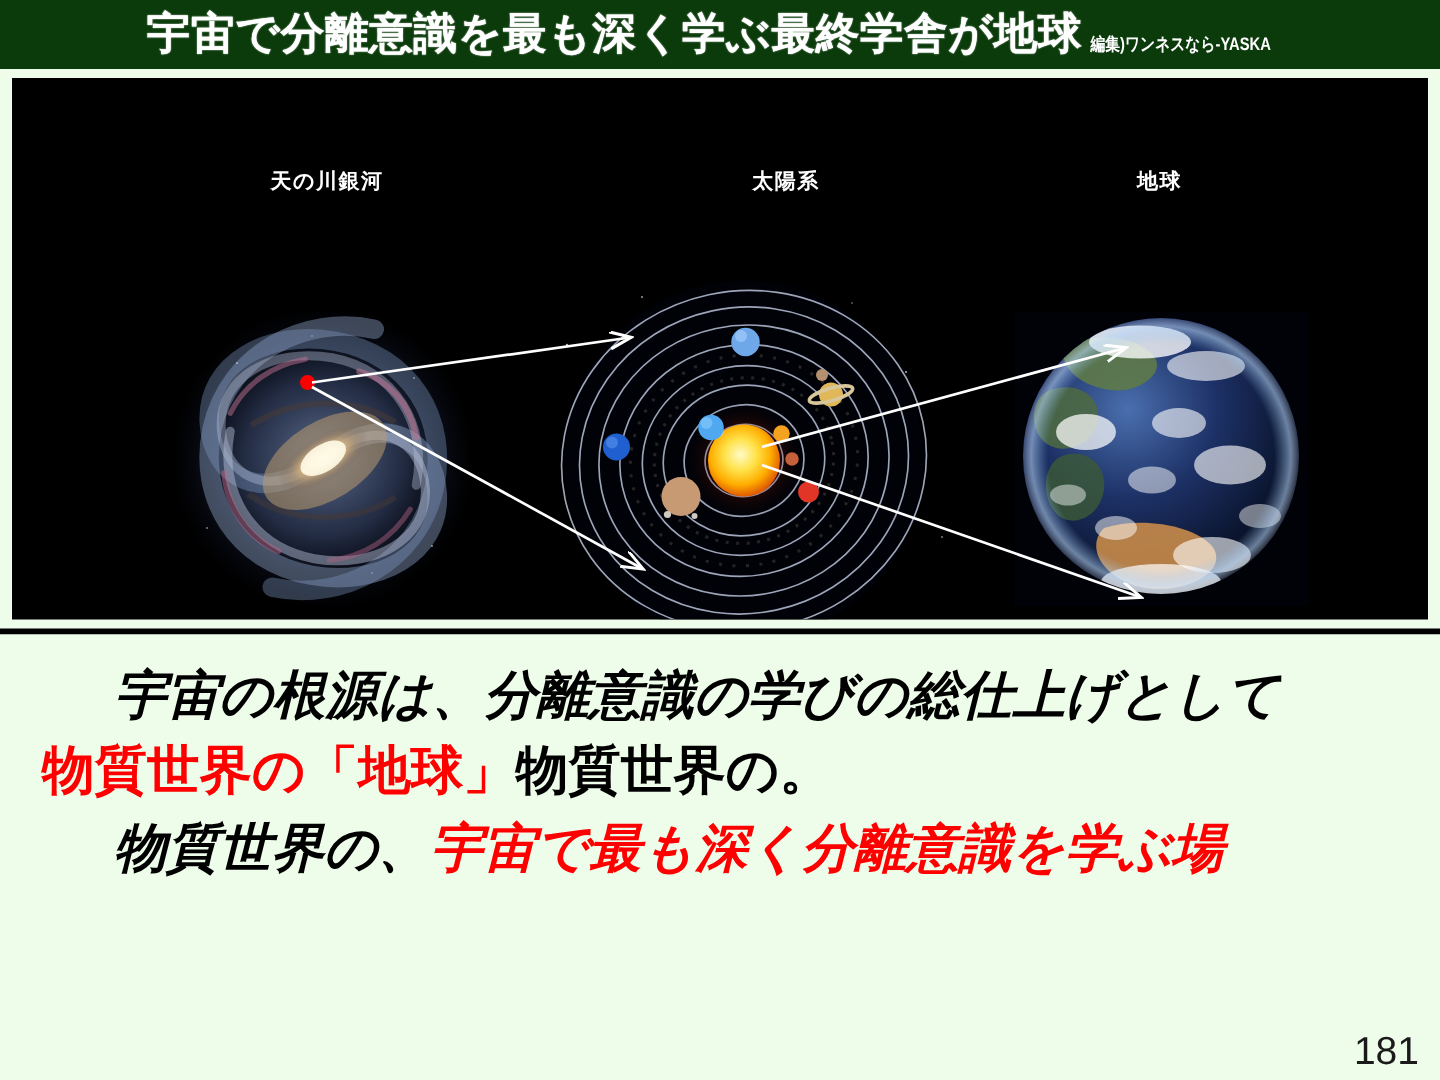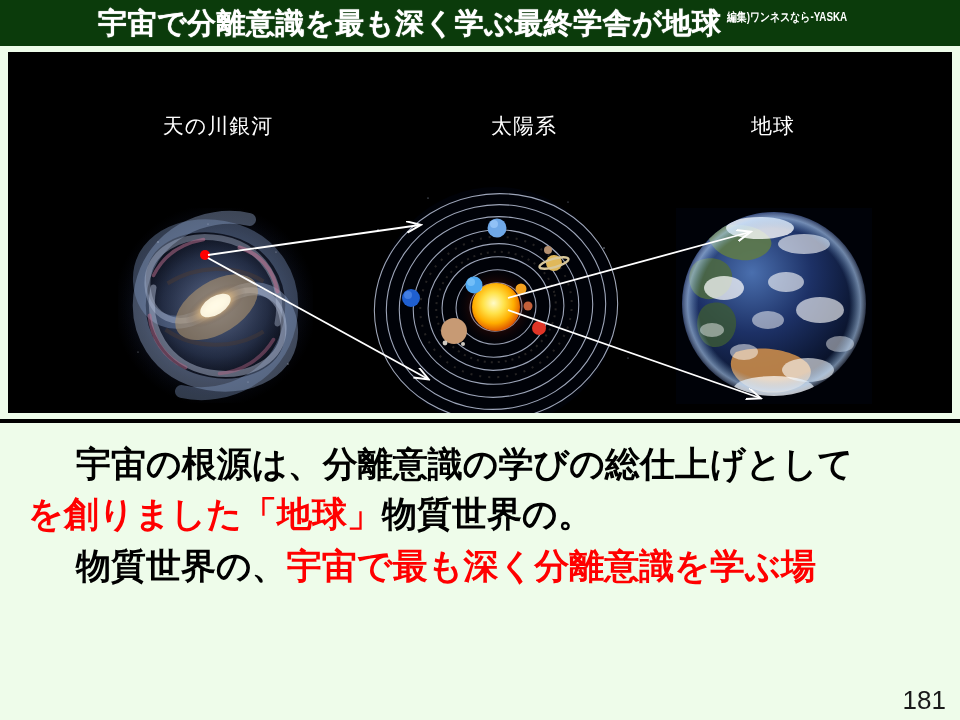--- a/index.html
+++ b/index.html
@@ -15,21 +15,21 @@
     position: absolute;
     left: 0; top: 0;
     width: 960px; height: 46px;
     background: #0b3b0b;
     display: flex;
     align-items: center;
     justify-content: center;
   }
   .header-inner {
     display: flex;
-    align-items: flex-start;
+    align-items: flex-end;
     gap: 6px;
     transform: translateX(6px);
   }
   .header-title {
     color: #ffffff;
     font-size: 29px;
     font-weight: 700;
     letter-spacing: 0.5px;
     line-height: 1;
     white-space: nowrap;
@@ -51,22 +51,22 @@
     left: 8px; top: 52px;
     width: 944px; height: 361px;
     background: #000000;
     overflow: hidden;
   }
   .stage-svg { position: absolute; left: 0; top: 0; width: 944px; height: 361px; }
 
   .caption {
     position: absolute;
     color: #ffffff;
-    font-size: 21px;
-    font-weight: 400;
+    font-size: 14px;
+    font-weight: 700;
     white-space: nowrap;
     letter-spacing: 1px;
     top: 60px;
     transform: translateX(-50%);
   }
   .cap-galaxy { left: 210px; }
   .cap-solar  { left: 516px; }
   .cap-earth  { left: 765px; }
 
   
@@ -87,21 +87,21 @@
   }
   .para { margin: 0 0 2px 0; }
   .tline {
     font-size: 35px;
     font-weight: 700;
     line-height: 50px;
     color: #000000;
     white-space: nowrap;
     letter-spacing: 0px;
   }
-  .indent { padding-left: 48px; }
+  .indent { padding-left: 48px; font-style: italic; }
   .red { color: #ff0000; }
 
   .page-num {
     position: absolute;
     right: 14px; bottom: 4px;
     font-size: 26px;
     color: #1a1a1a;
     font-weight: 400;
   }
 </style>
@@ -308,21 +308,21 @@
 
 <div class="divider"></div>
 
 <div class="body-area">
 
   <div class="para">
     <div class="tline indent">
       <span>宇宙の根源は、分離意識の学びの総仕上げとして</span>
     </div>
     <div class="tline">
-      <span class="red">を創りました「地球」</span><span>物質世界の。</span>
+      <span class="red">物質世界の「地球」</span><span>物質世界の。</span>
     </div>
   </div>
 
   <div class="para">
     <div class="tline indent">
       <span>物質世界の、</span><span class="red">宇宙で最も深く分離意識を学ぶ場</span>
     </div>
   </div>
 
   <div class="page-num">181</div>

